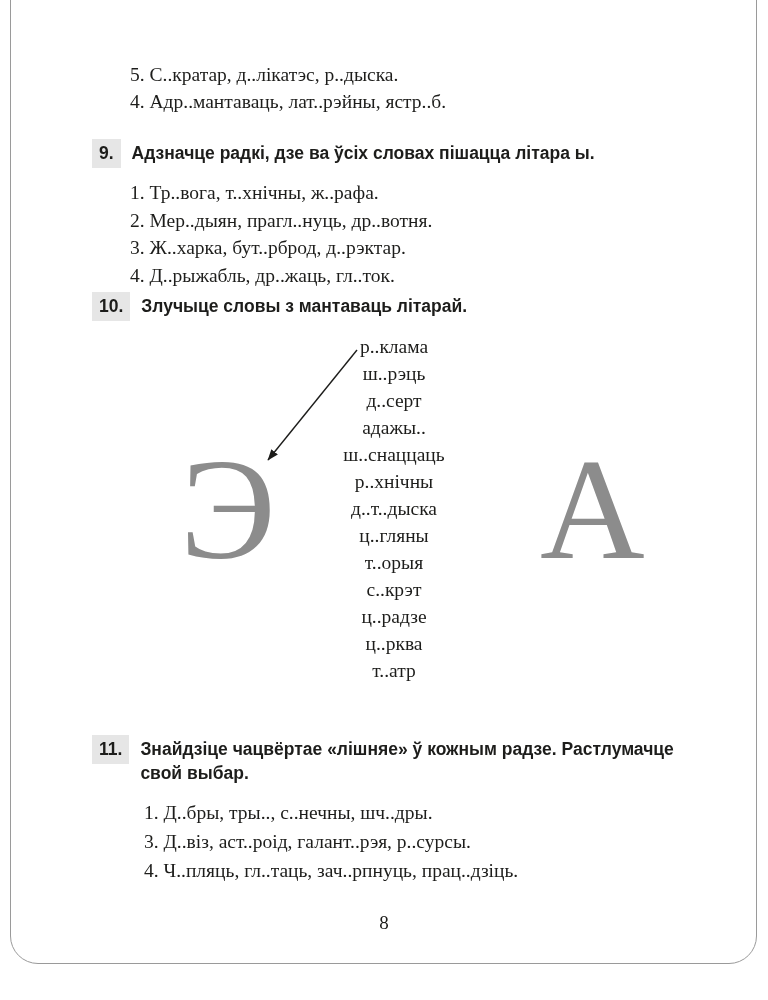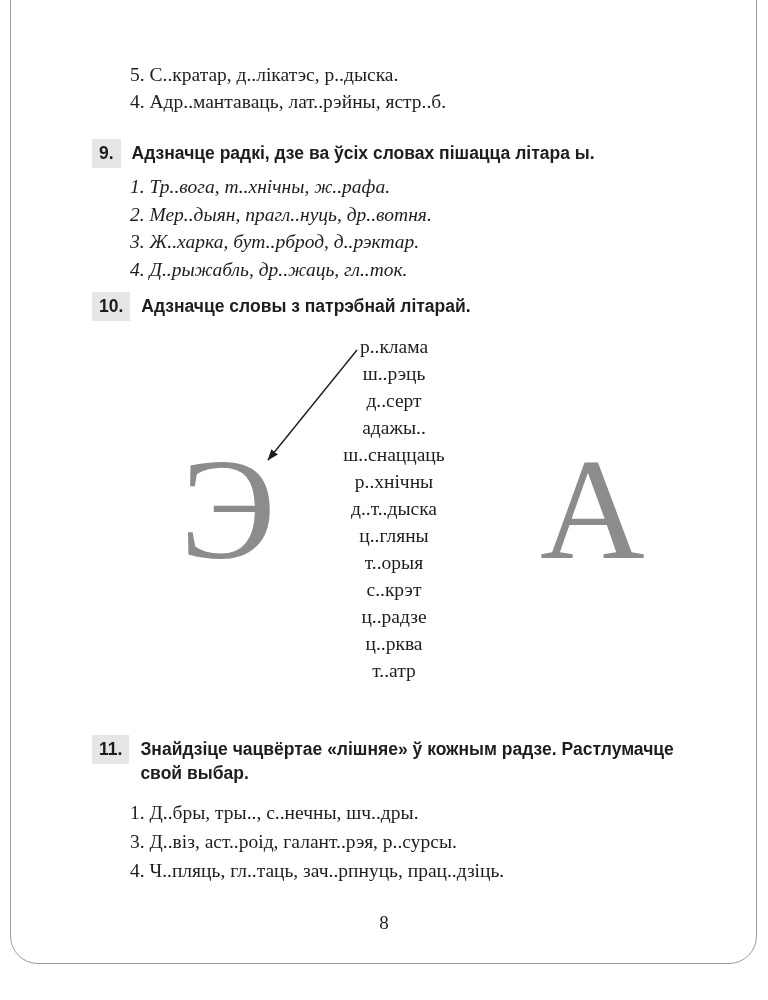--- a/index.html
+++ b/index.html
@@ -35,21 +35,21 @@
   }
   .num-box {
     background:#e6e6e6;
     padding:2px 7px 3px 7px;
     margin-right:11px;
     flex:0 0 auto;
   }
   .header-title { padding-top:2px; max-width:565px; white-space:normal; }
 
   .ex9 { position:absolute; left:92px; top:139px; }
-  .ex9-items { margin-left:38px; margin-top:5px;font-style:italic; }
+  .ex9-items { margin-left:38px; margin-top:11px; }
   .ex9-items .serif-line { line-height:27.5px; }
 
   .ex10 { position:absolute; left:92px; top:292px; }
 
   .ex10-words {
     position:absolute;
     left:0; top:333px;
     width:768px;
     text-align:center;
     padding-left:20px;
@@ -72,21 +72,21 @@
   .letter-left  { left:180px; top:437px; }
   .letter-right { left:540px; top:437px; }
 
   .arrow-svg {
     position:absolute;
     left:0; top:0;
     pointer-events:none;
   }
 
   .ex11 { position:absolute; left:92px; top:735px; }
-  .ex11-items { margin-left:38px; margin-top:13px; }
+  .ex11-items { margin-left:52px; margin-top:13px; }
   .ex11-items .serif-line { line-height:29px; }
 
   .page-number {
     position:absolute;
     left:0; top:912px;
     width:768px;
     text-align:center;
     font-size:19px;
   }
 </style>
@@ -111,21 +111,21 @@
       <div class="serif-line">1. Тр..вога, т..хнічны, ж..рафа.</div>
       <div class="serif-line">2. Мер..дыян, прагл..нуць, др..вотня.</div>
       <div class="serif-line">3. Ж..харка, бут..рброд, д..рэктар.</div>
       <div class="serif-line">4. Д..рыжабль, др..жаць, гл..ток.</div>
     </div>
   </div>
 
   <div class="ex10">
     <div class="exercise-header">
       <span class="num-box">10.</span>
-      <span class="header-title">Адзначце словы з патрэбнай літарай.</span>
+      <span class="header-title">Злучыце словы з мантаваць літарай.</span>
     </div>
   </div>
 
   <div class="ex10-words">
     <span class="word">р..клама</span>
     <span class="word">ш..рэць</span>
     <span class="word">д..серт</span>
     <span class="word">адажы..</span>
     <span class="word">ш..снаццаць</span>
     <span class="word">р..хнічны</span>

